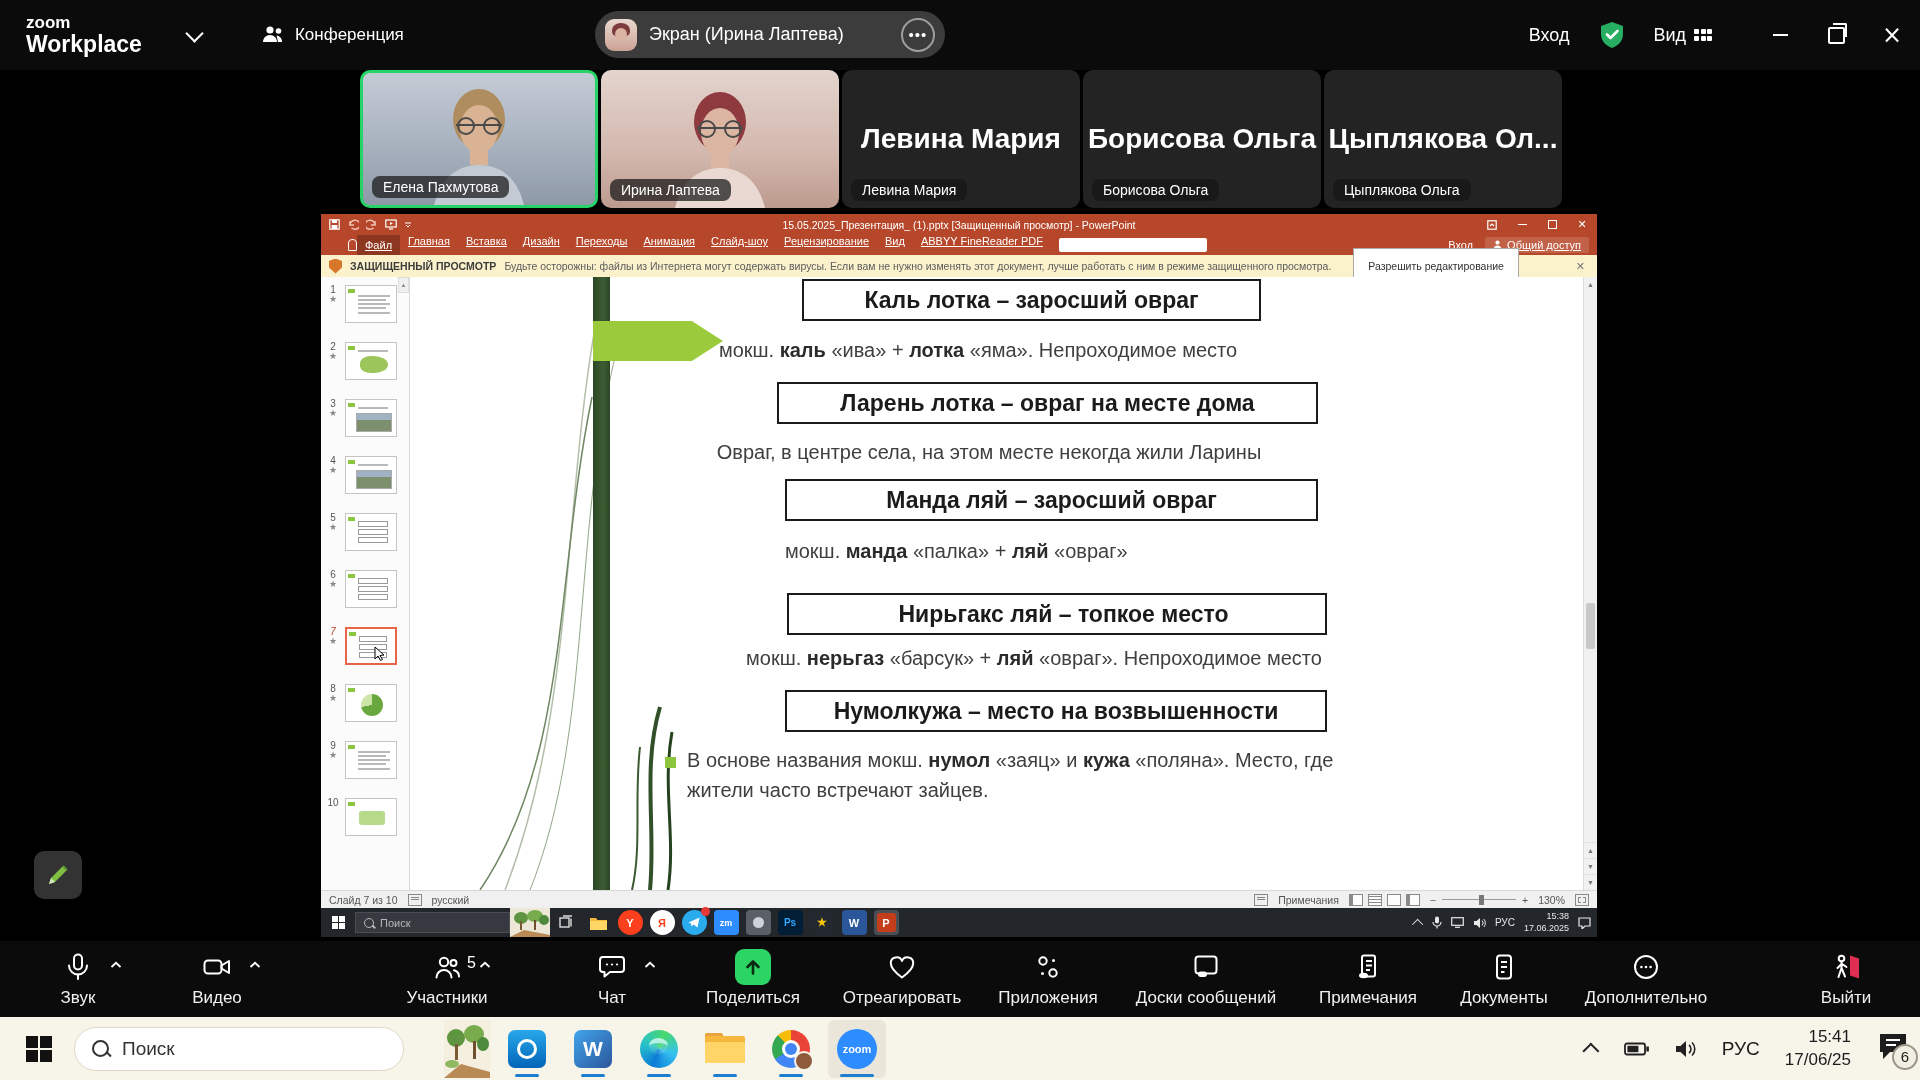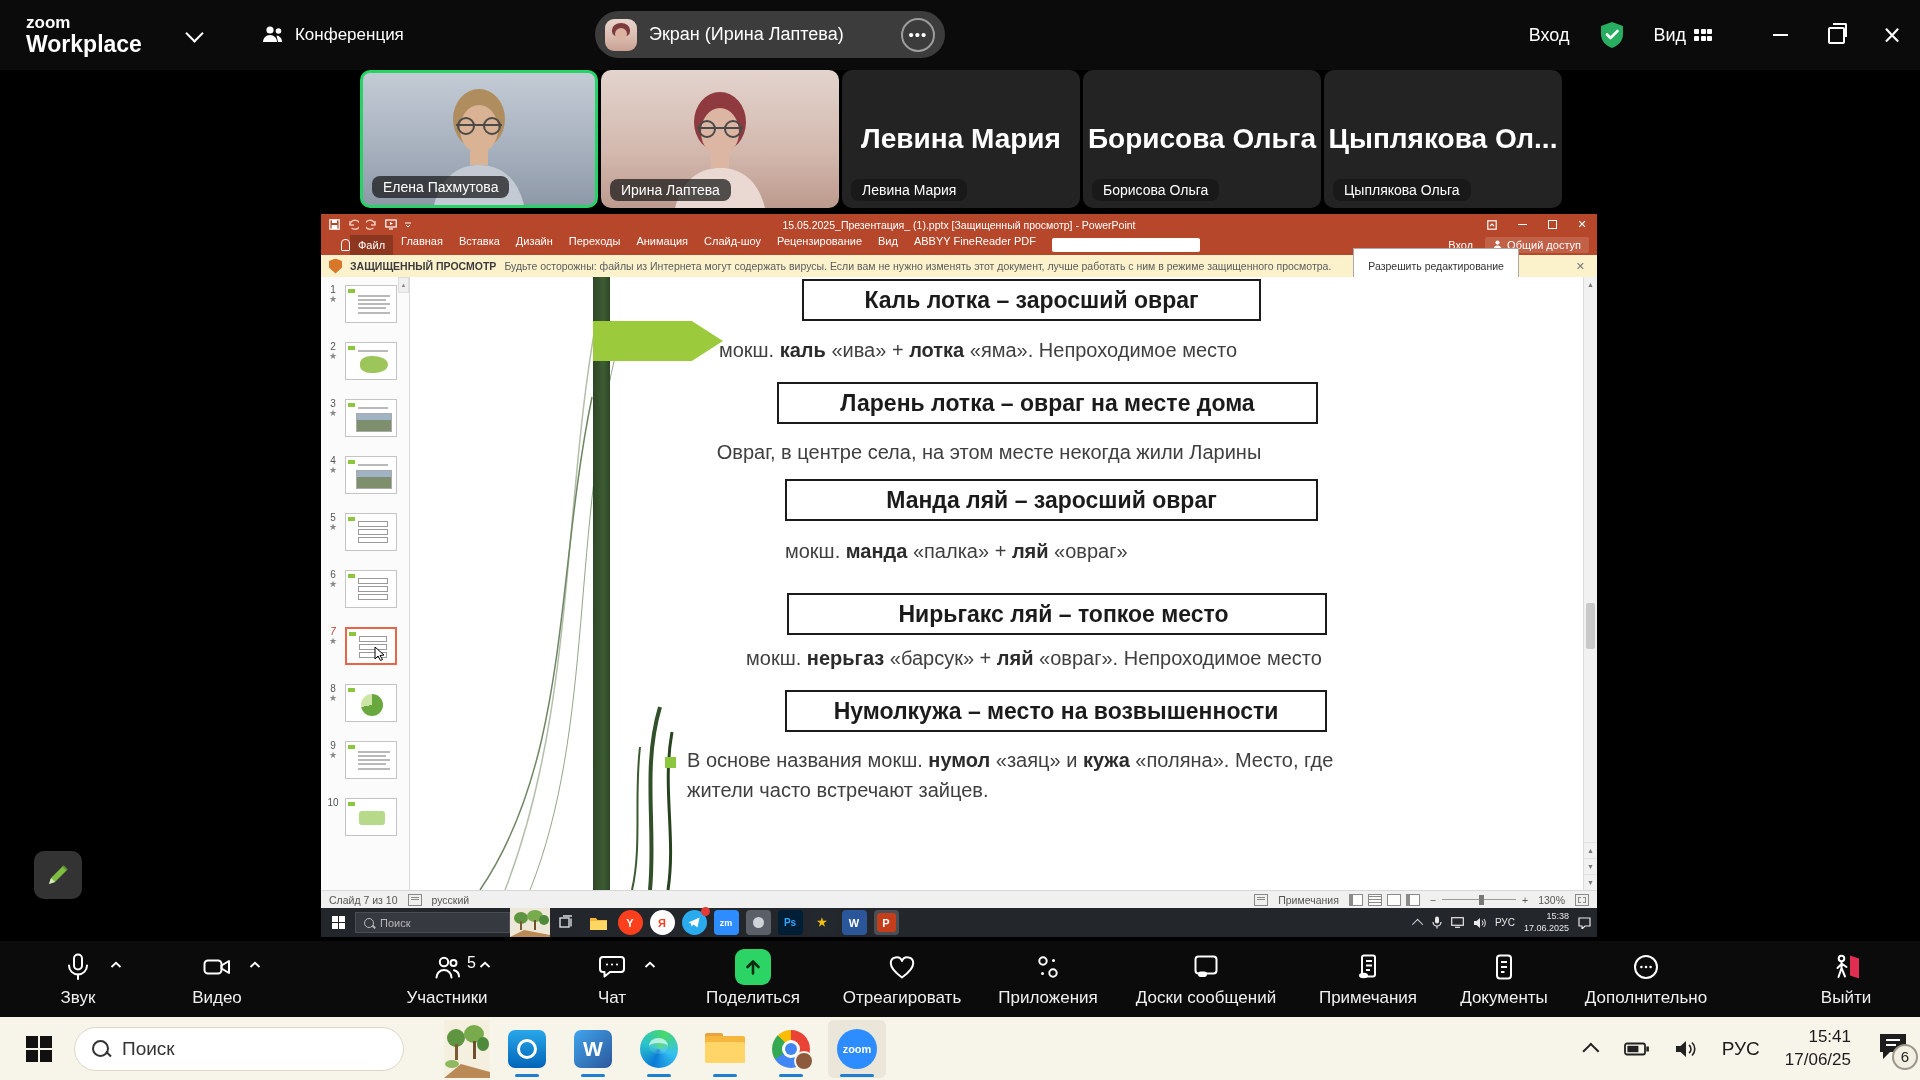--- a/index.html
+++ b/index.html
@@ -45,21 +45,21 @@
   
   #ppt{position:absolute;left:321px;top:214px;width:1276px;height:723px;background:#fff;font-size:11px;}
   .ppt-title{height:21px;background:#b7472a;color:#fff;display:flex;align-items:center;position:relative;}
   .qat{display:flex;align-items:center;gap:7px;margin-left:8px;z-index:2;}
   .qat svg{display:block;}
   .ppt-title .tcap{position:absolute;left:0;right:0;text-align:center;font-size:10.5px;color:#fff;}
   .ppt-title .wb{margin-left:auto;display:flex;z-index:2;}
   .ppt-title .wb div{width:30px;height:21px;display:flex;align-items:center;justify-content:center;color:#fff;font-size:11px;}
   .minline2{width:9px;height:1.5px;background:#fff;}
   .restbox2{width:7px;height:7px;border:1.2px solid #fff;}
-  .ppt-menu{height:20px;background:#b7472a;display:flex;align-items:center;color:#fff;padding-left:10px;}
+  .ppt-menu{height:20px;background:#b7472a;display:flex;align-items:center;color:#fff;padding-left:17px;text-decoration:underline;}
   .mi{padding:0 8px;font-size:11px;}
   .mi.file{background:rgba(0,0,0,.22);height:20px;display:flex;align-items:center;}
   .tellme{width:148px;height:14px;background:#fff;border-radius:2px;margin-left:8px;}
   .lampdot{width:7px;height:10px;border:1.5px solid #fff;border-radius:4px 4px 1px 1px;margin-left:10px;}
   .pm-right{margin-left:auto;display:flex;align-items:center;gap:12px;margin-right:8px;}
   .sharechip{display:flex;align-items:center;gap:5px;background:rgba(255,255,255,.14);padding:2px 8px;border-radius:2px;}
   .ppt-protect{height:22px;background:#fbf2cc;border-bottom:1px solid #e3d9ae;display:flex;align-items:center;padding:0 8px;color:#444;gap:8px;}
   .pshield{width:13px;height:15px;background:#d8762a;clip-path:polygon(50% 0,100% 16%,100% 60%,50% 100%,0 60%,0 16%);position:relative;flex:0 0 13px;}
   .ppv-badge{font-weight:bold;font-size:10.5px;color:#3b3b3b;}
   .ppv-msg{font-size:10.5px;color:#5c5c5c;}

